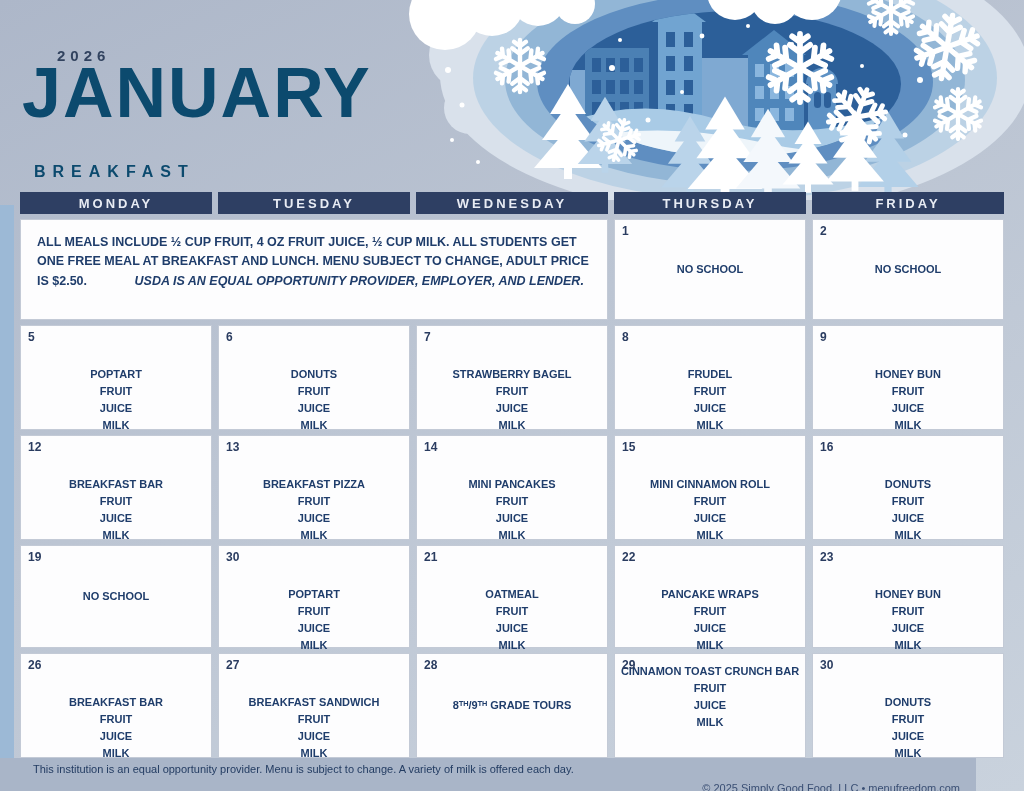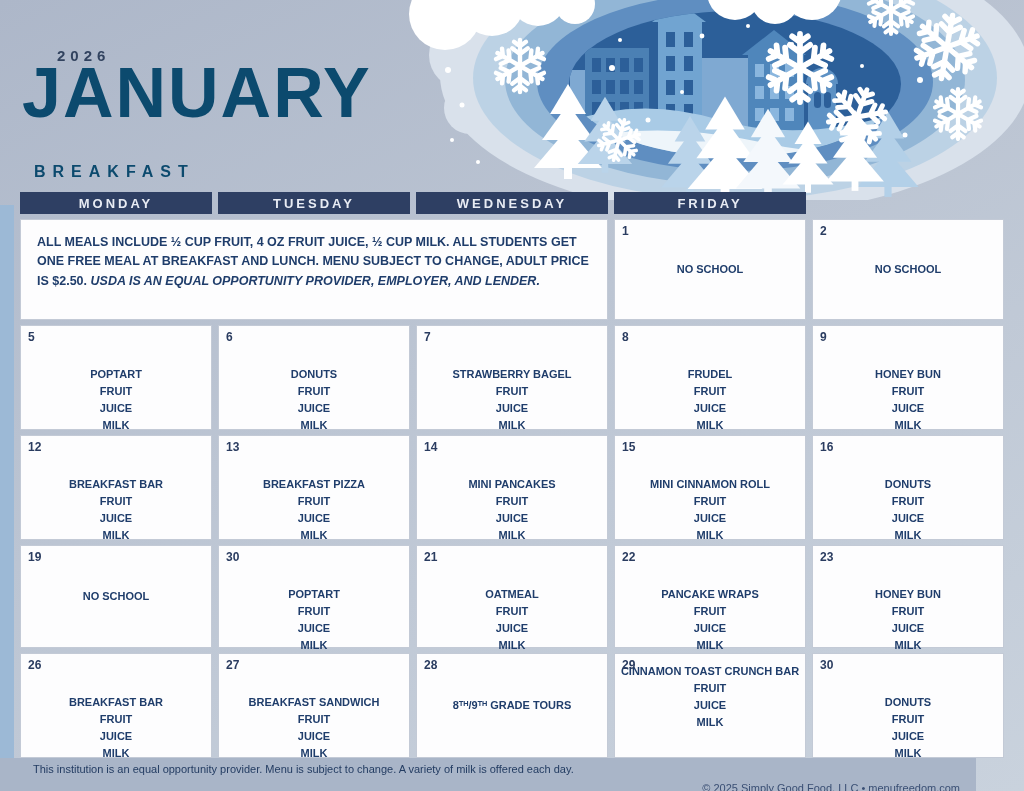--- a/index.html
+++ b/index.html
@@ -31,21 +31,21 @@
   .cell{position:relative;background:#fdfdfe;border:1px solid #c3cad6;box-sizing:border-box;}
   .date{position:absolute;left:7px;top:4px;font-size:12px;font-weight:bold;color:#2a3c60;}
   .menu{white-space:pre-line;text-align:center;font-size:11px;font-weight:bold;
     color:#1f3d6b;line-height:1.55;padding-top:40px;}
   .cell.center{display:flex;align-items:center;justify-content:center;}
   .cell.center .menu{padding-top:0;}
   .menu.tall{padding-top:9px;}
   .note-cell{grid-column:1/4;background:#fdfdfe;border:1px solid #c3cad6;
     box-sizing:border-box;padding:13px 16px 0 16px;}
   .note-text{font-size:12.5px;font-weight:bold;color:#1f3d6b;line-height:1.55;}
-  .note-text .it{font-style:italic;}
+  .note-text .it{font-style:italic;margin-left:44px;}
   
   .footer{position:absolute;left:0;top:758px;width:976px;height:33px;
     background:#a9b5c8;z-index:2;}
   .footer-left{position:absolute;left:33px;top:5px;font-size:11px;color:#233c62;}
   .footer-right{position:absolute;right:16px;top:24px;font-size:11px;color:#3a4f74;}
 </style>
 </head>
 <body>
 
 <div class="left-strip"></div>
@@ -207,20 +207,21 @@
 </svg>
 
 <div class="year">2026</div>
 <div class="month">JANUARY</div>
 <div class="meal">BREAKFAST</div>
 
 <div class="grid">
   <div class="dayhdr">MONDAY</div>
   <div class="dayhdr">TUESDAY</div>
   <div class="dayhdr">WEDNESDAY</div>
+  <div class="dayhdr">THURSDAY</div>
   <div class="dayhdr">FRIDAY</div>
 
   <div class="note-cell">
     <div class="note-text"><span>ALL MEALS INCLUDE ½ CUP FRUIT, 4 OZ FRUIT JUICE, ½ CUP MILK.  ALL STUDENTS GET ONE FREE MEAL AT BREAKFAST AND LUNCH.  MENU SUBJECT TO CHANGE, ADULT PRICE IS $2.50. </span><span class="it">USDA IS AN EQUAL OPPORTUNITY PROVIDER, EMPLOYER, AND LENDER.</span></div>
   </div>
   <div class="cell center">
     <div class="date">1</div>
     <div class="menu">NO SCHOOL</div>
   </div>
   <div class="cell center">

